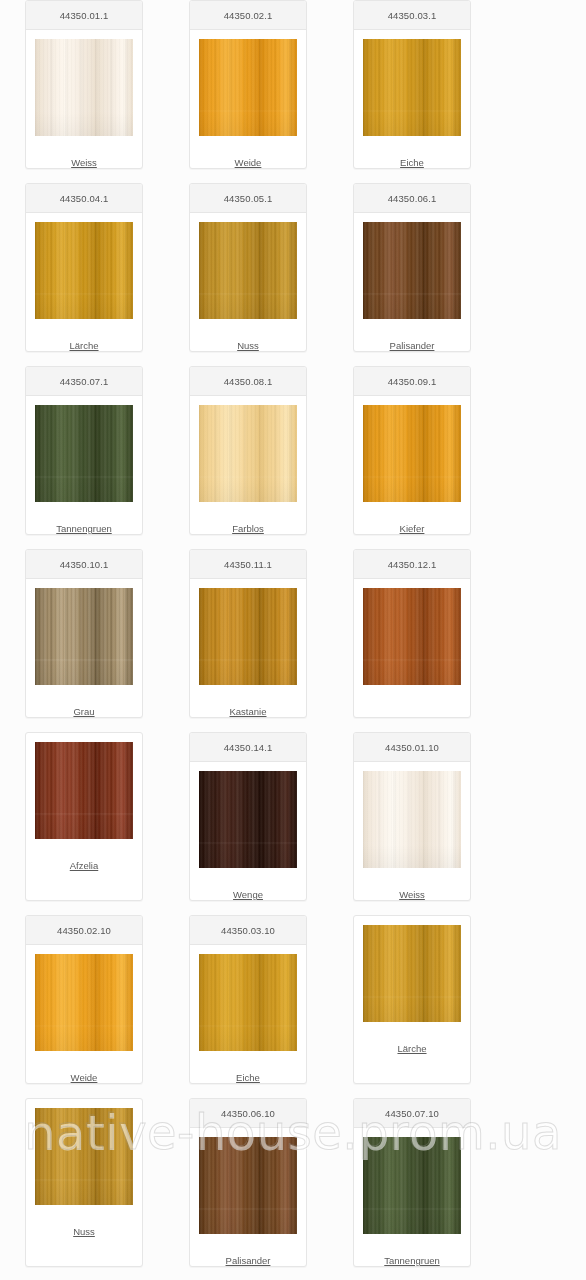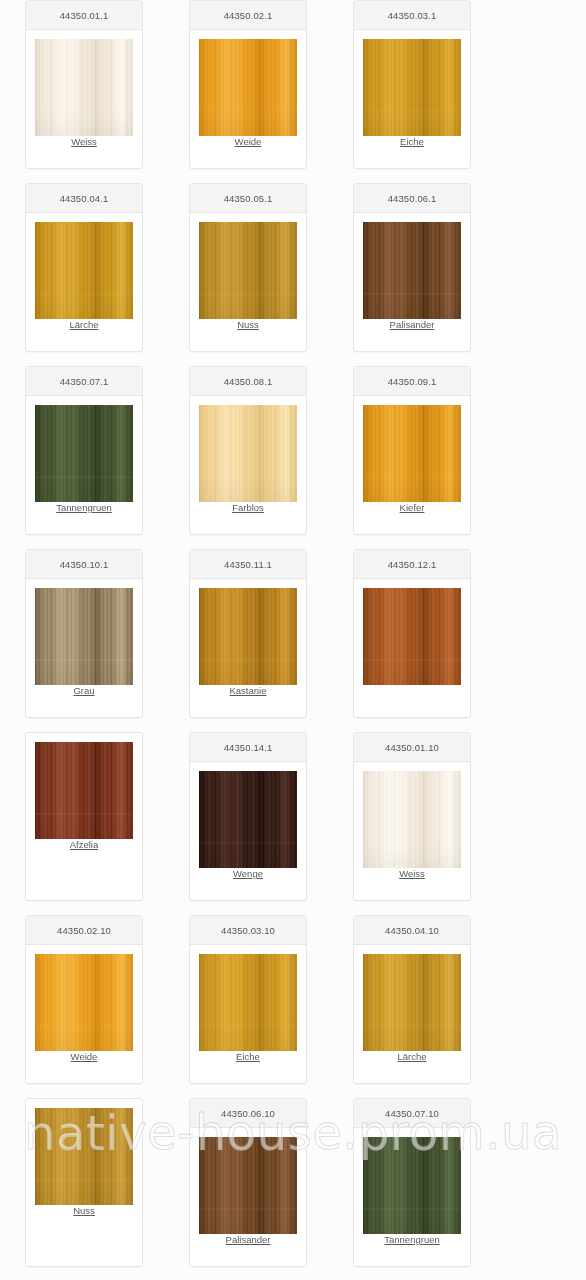--- a/index.html
+++ b/index.html
@@ -76,21 +76,21 @@
   }
 
   .swatch-grain {
     position: absolute;
     inset: 0;
   }
 
   .card-label-wrap {
     height: 32px;
     display: flex;
-    align-items: flex-start;
+    align-items: flex-end;
     justify-content: center;
     width: 100%;
   }
 
   .card-label {
     font-size: 9.5px;
     color: #5a5a5a;
     text-decoration: underline;
     white-space: nowrap;
     cursor: pointer;
@@ -327,23 +327,20 @@
       <div class="card-body">
         <div class="swatch-image">
           <div class="swatch-grain" style="background: linear-gradient(rgba(255, 255, 255, 0) 0%, rgba(255, 255, 255, 0) 73%, rgba(255, 255, 255, 0.043) 74%, rgba(255, 255, 255, 0) 76%, rgba(0, 0, 0, 0.035) 100%), repeating-linear-gradient(90deg, rgba(0, 0, 0, 0.067) 0px, rgba(0, 0, 0, 0) 1px, rgba(255, 255, 255, 0.055) 2px, rgba(0, 0, 0, 0) 4px), repeating-linear-gradient(90deg, rgba(0, 0, 0, 0.05) 0px, rgba(0, 0, 0, 0) 5px, rgba(255, 255, 255, 0.043) 9px, rgba(0, 0, 0, 0) 15px), linear-gradient(90deg, rgb(187, 135, 20) 0%, rgb(209, 154, 29) 14%, rgb(223, 171, 46) 30%, rgb(209, 154, 29) 48%, rgb(187, 135, 20) 62%, rgb(209, 154, 29) 78%, rgb(223, 171, 46) 90%, rgb(187, 135, 20) 100%) rgb(209, 154, 29);"></div>
         </div>
         <div class="card-label-wrap">
           <a class="card-label">Eiche</a>
         </div>
       </div>
     </div>
     <div class="swatch-card">
-      <div class="card-header">
-        <a class="card-code">44350.04.10</a>
-      </div>
       <div class="card-body">
         <div class="swatch-image">
           <div class="swatch-grain" style="background: linear-gradient(rgba(255, 255, 255, 0) 0%, rgba(255, 255, 255, 0) 73%, rgba(255, 255, 255, 0.05) 74%, rgba(255, 255, 255, 0) 76%, rgba(0, 0, 0, 0.035) 100%), repeating-linear-gradient(90deg, rgba(0, 0, 0, 0.07) 0px, rgba(0, 0, 0, 0) 1px, rgba(255, 255, 255, 0.063) 2px, rgba(0, 0, 0, 0) 4px), repeating-linear-gradient(90deg, rgba(0, 0, 0, 0.055) 0px, rgba(0, 0, 0, 0) 5px, rgba(255, 255, 255, 0.05) 9px, rgba(0, 0, 0, 0) 15px), linear-gradient(90deg, rgb(179, 131, 22) 0%, rgb(203, 150, 32) 14%, rgb(220, 169, 51) 30%, rgb(203, 150, 32) 48%, rgb(179, 131, 22) 62%, rgb(203, 150, 32) 78%, rgb(220, 169, 51) 90%, rgb(179, 131, 22) 100%) rgb(203, 150, 32);"></div>
         </div>
         <div class="card-label-wrap">
           <a class="card-label">Lärche</a>
         </div>
       </div>
     </div>
     <div class="swatch-card">

